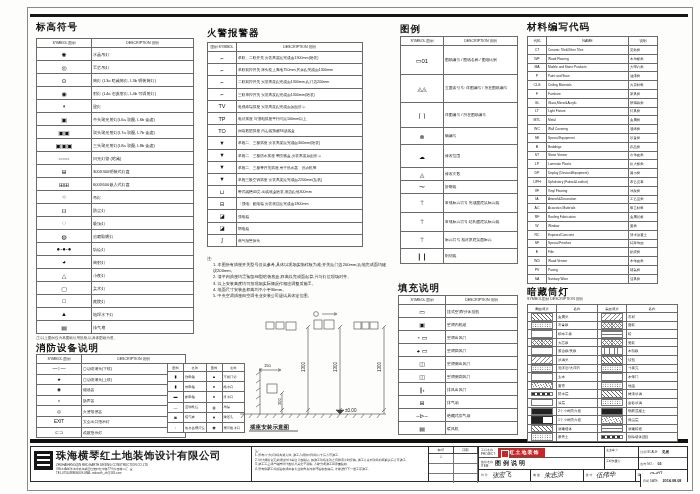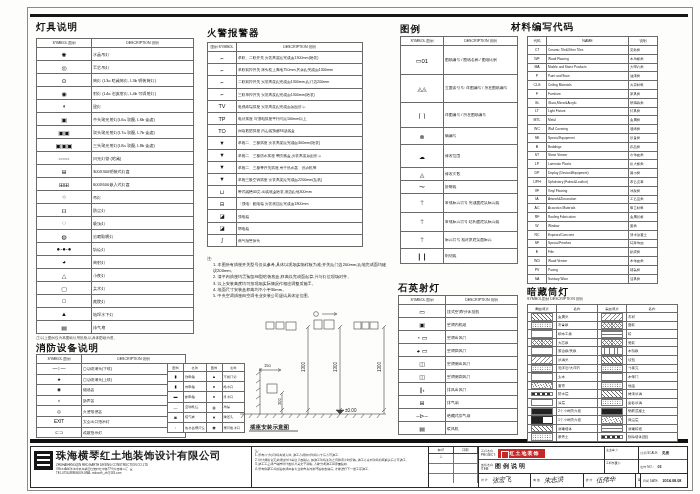--- a/index.html
+++ b/index.html
@@ -60,21 +60,21 @@
   [data-pat="hlines"]{background:repeating-linear-gradient(0deg,#fff 0 1.6px,#777 1.6px 2.2px);}
   [data-pat="vlines"]{background:repeating-linear-gradient(90deg,#fff 0 2px,#777 2px 2.6px);}
   [data-pat="brick"]{background:repeating-linear-gradient(0deg,#fff 0 2.2px,#777 2.2px 2.8px),repeating-linear-gradient(90deg,rgba(0,0,0,0) 0 4.6px,#777 4.6px 5.2px);}
   [data-pat="wave"]{background:repeating-linear-gradient(60deg,#fff 0 1.8px,#888 1.8px 2.4px);}
   [data-pat="dash"]{background:repeating-linear-gradient(90deg,#333 0 3px,rgba(0,0,0,0) 3px 5px);height:2px;}
   [data-pat="solid"]{background:#222;}
   [data-pat="half"]{background:linear-gradient(90deg,#222 0 55%,#fff 55%);border-color:#333;}
   .notes{font-size:4.1px;line-height:1.5;color:#222;}
   .smallnote{font-size:3.6px;color:#333;}
   
-  .tb{position:absolute;left:30px;top:446px;width:658px;height:42px;border:1px solid #2a2a2a;display:flex;box-sizing:border-box;background:#fff;}
+  .tb{position:absolute;left:30px;top:446px;width:658px;height:36px;border:1px solid #2a2a2a;display:flex;box-sizing:border-box;background:#fff;}
   .tb .cell{border-right:1px solid #2a2a2a;box-sizing:border-box;position:relative;}
   .company{width:222px;display:flex;align-items:flex-start;padding:2px 3px;}
   .logo{width:19px;height:19px;background:#151515;position:relative;flex:0 0 auto;margin-right:3px;margin-top:2px;}
   .logo::before{content:"";position:absolute;left:3px;right:3px;top:3px;height:2px;background:#fff;box-shadow:0 5px 0 #fff,0 10px 0 #fff;}
   .cname{font-size:10.5px;font-weight:bold;font-family:"Liberation Serif","DejaVu Serif",serif;letter-spacing:0.5px;white-space:nowrap;}
   .cen{font-size:3px;color:#333;white-space:nowrap;}
   .cline{font-size:2.9px;color:#333;white-space:nowrap;line-height:1.4;}
   .tbnotes{width:178px;padding:1.5px 3px;font-size:3px;line-height:1.5;color:#222;}
   .rev{width:50px;font-size:3.2px;}
   .rev .rhead{display:flex;border-bottom:0.5px solid #444;}
@@ -105,21 +105,21 @@
   svg text{font-family:"Liberation Sans","DejaVu Sans",sans-serif;fill:#222;}
 </style>
 </head>
 <body>
 
 <div class="sheet">
   <div class="frame"></div>
   <div class="topbar"></div>
   <div class="botbar"></div>
 
-  <div class="sec-title abs" style="left:36px;top:21px;">灯具说明</div>
+  <div class="sec-title abs" style="left:36px;top:21px;">标高符号</div>
   <div class="abs" style="left:36px;top:38px;width:158px;">
     <table class="tbl t-light">
       <thead>
           <tr>
         <th style="width:52px;">SYMBOL 图例</th>
         <th>DESCRIPTION 说明</th>
       </tr>
         </thead>
       <tbody>
 
@@ -550,21 +550,21 @@
           </tr>
 
           <tr>
             <td class="symcell">┃ ┃</td>
             <td class="desccell">剖切线</td>
           </tr>
         </tbody>
     </table>
   </div>
 
-  <div class="sec-title abs" style="left:398px;top:282px;">石英射灯</div>
+  <div class="sec-title abs" style="left:398px;top:282px;">填充说明</div>
   <div class="abs" style="left:398px;top:295px;width:120px;">
     <table class="tbl t-hvac">
       <thead>
           <tr>
         <th style="width:44px;">SYMBOL 图例</th>
         <th>DESCRIPTION 说明</th>
       </tr>
         </thead>
       <tbody>
 
@@ -614,21 +614,21 @@
           </tr>
 
           <tr>
             <td class="symcell">▤</td>
             <td class="desccell">暖风机</td>
           </tr>
         </tbody>
     </table>
   </div>
 
-  <div class="sec-title abs" style="left:511px;top:21px;">材料编写代码</div>
+  <div class="sec-title abs" style="left:527px;top:21px;">材料编写代码</div>
   <div class="abs" style="left:527px;top:36px;width:131px;">
     <table class="tbl t-mat">
       <thead>
           <tr>
         <th style="width:16px;">代码</th>
         <th>NAME</th>
         <th style="width:26px;">说明</th>
       </tr>
         </thead>
       <tbody>

